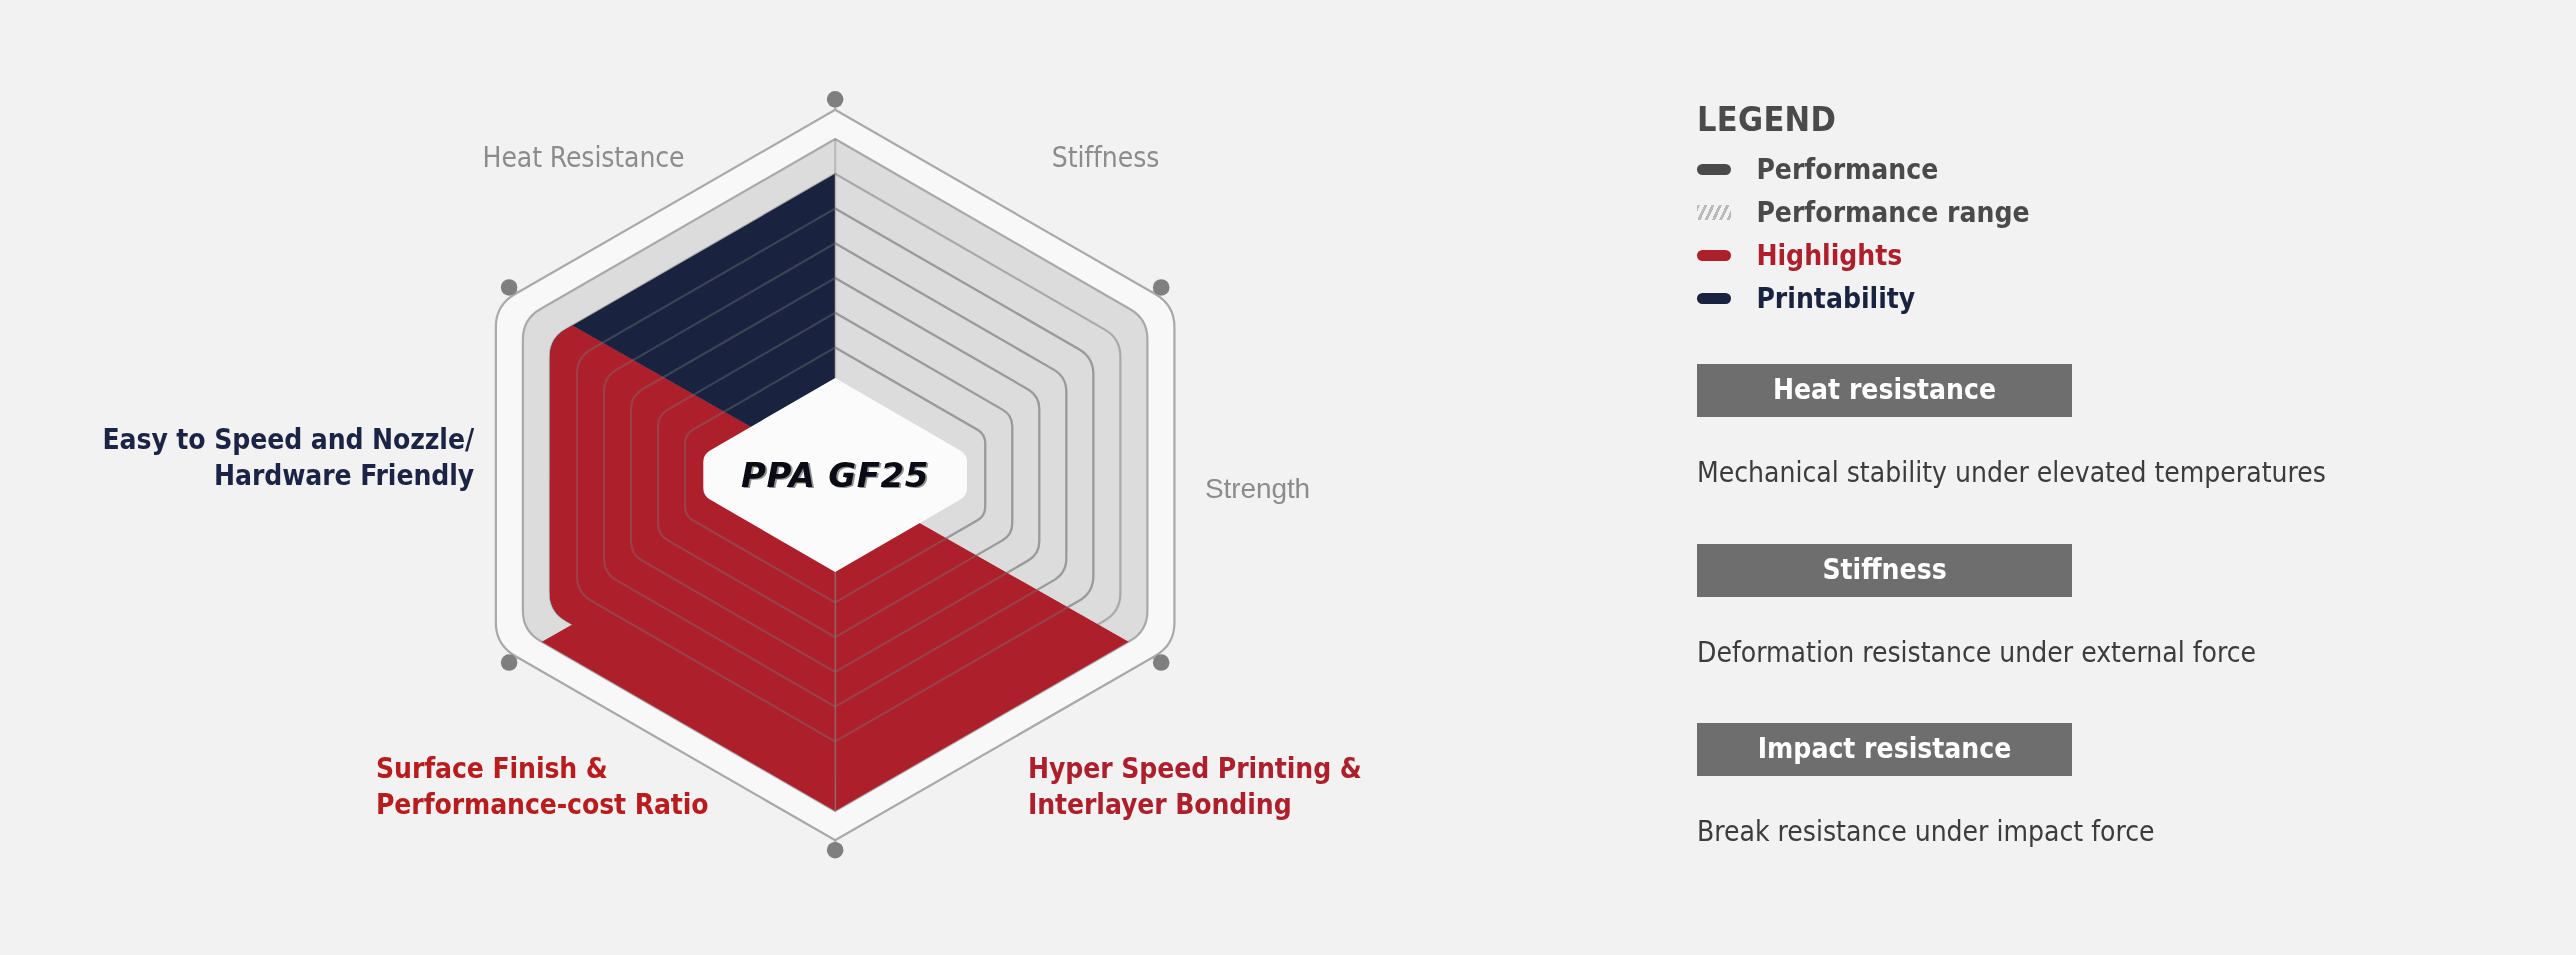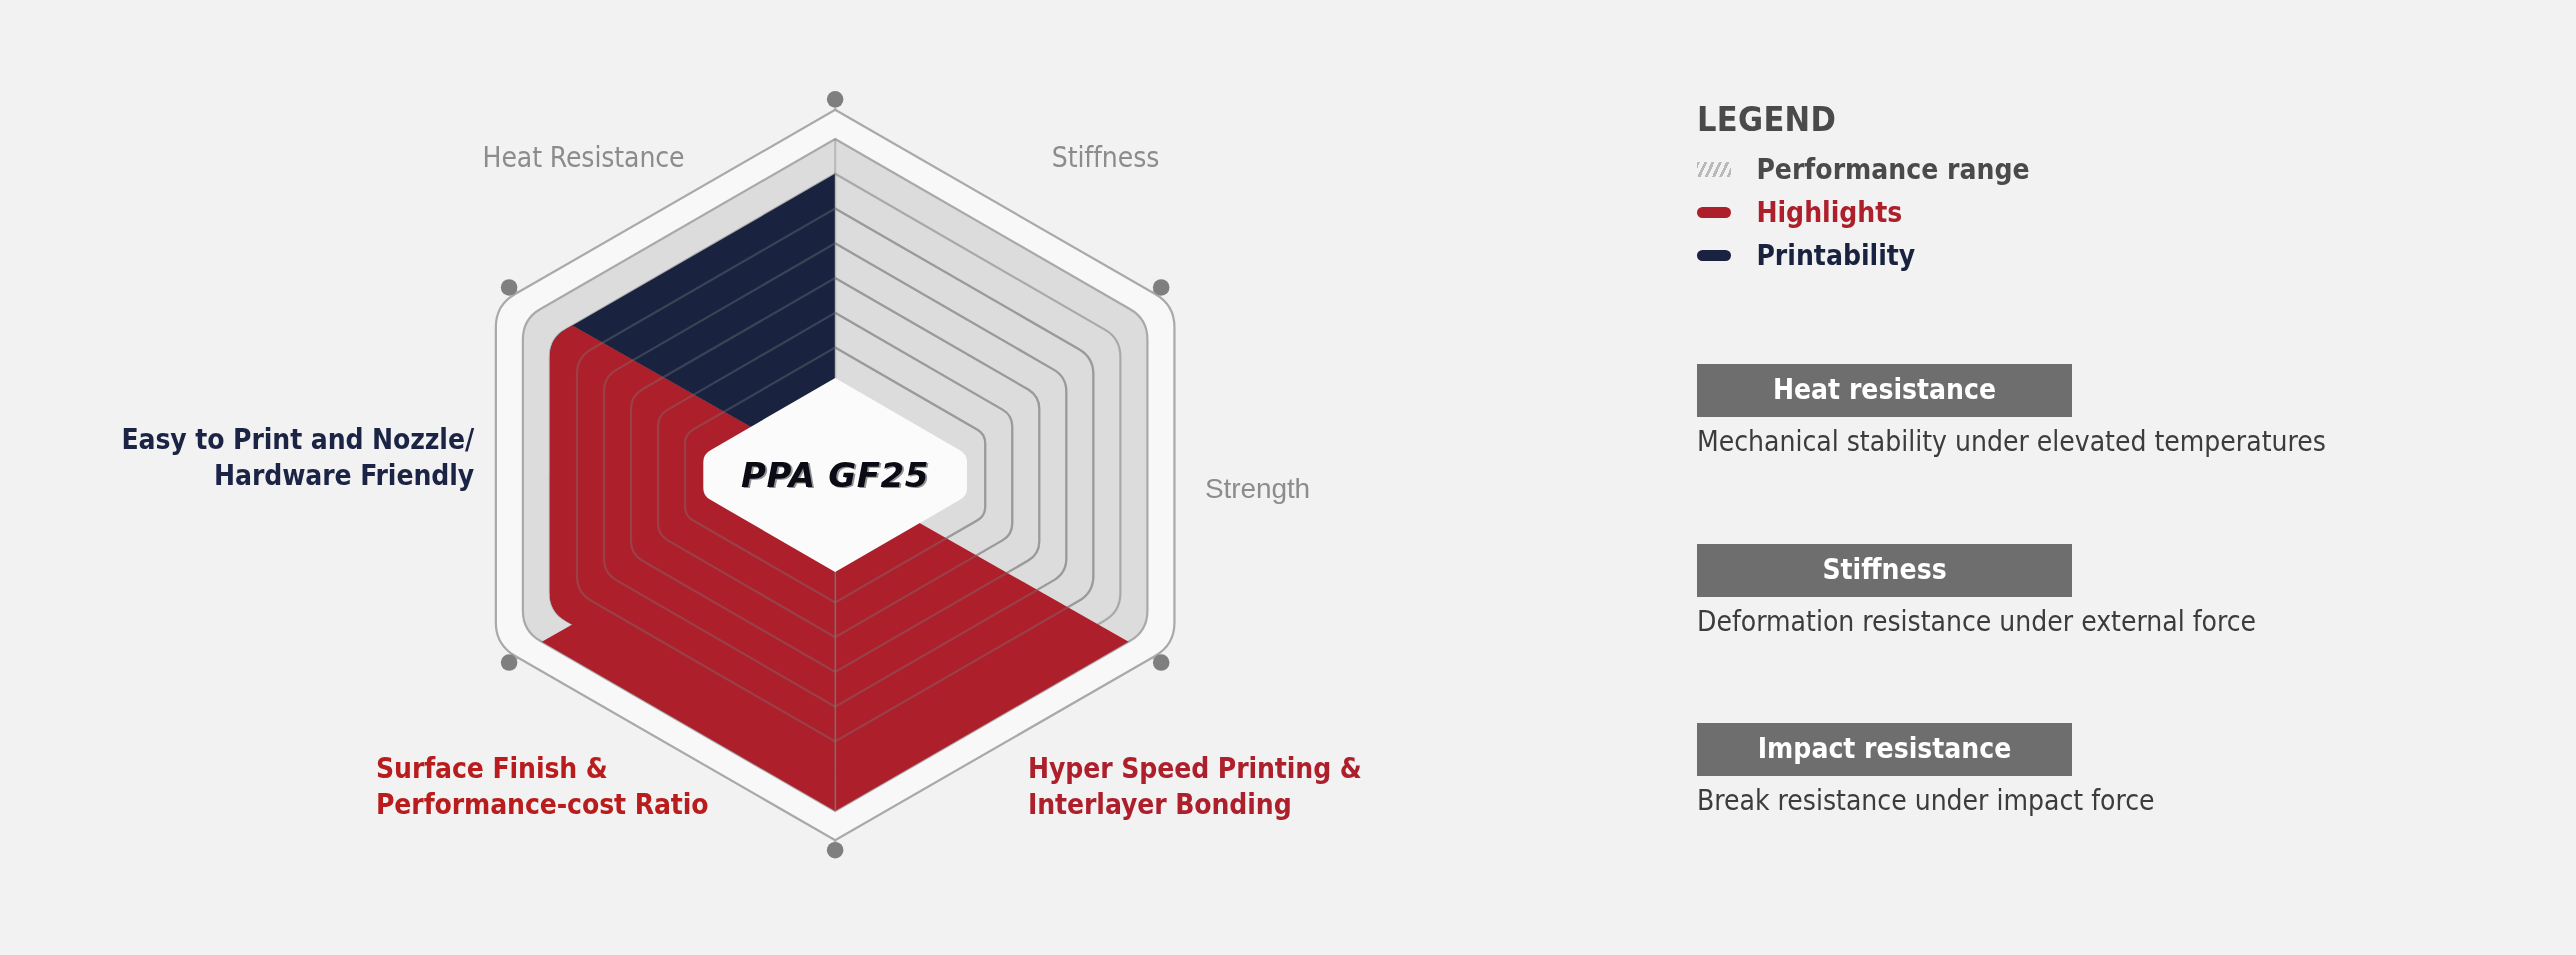--- a/index.html
+++ b/index.html
@@ -76,21 +76,21 @@
   .desc-block{ position:absolute; left:0; width:839px; }
   .chip{
     display:inline-block;
     background:#6e6e6e; color:#ffffff;
     font-family:"DejaVu Sans Condensed","Liberation Sans",sans-serif;
     font-weight:800; font-size:28px;
     padding:9.4px 0 10.5px 0;
     width:375px; text-align:center;
   }
   .desc-text{
-    display:block; margin-top:8px;
+    display:block; margin-top:39px;
     font-family:"DejaVu Sans Condensed","Liberation Sans",sans-serif;
     font-weight:400; font-size:28px; color:#3c3c3c;
   }
   #blk0{ top:364px; }
   #blk1{ top:544px; }
   #blk2{ top:723px; }
 </style>
 </head>
 <body>
 
@@ -214,36 +214,40 @@
         <circle cx="2104" cy="1201" r="15"></circle>
         <circle cx="1513" cy="1541" r="15"></circle>
         <circle cx="922" cy="1201" r="15"></circle>
         <circle cx="922" cy="521" r="15"></circle>
       </g>
     </svg>
 
     <div class="axis-label dim" id="lbl-heat">Heat Resistance</div>
     <div class="axis-label dim" id="lbl-stiff">Stiffness</div>
     <div class="axis-label dim" id="lbl-strength">Strength</div>
-    <div class="axis-label navy" id="lbl-print">Easy to Print and Nozzle/
+    <div class="axis-label navy" id="lbl-print">Easy to Speed and Nozzle/
 Hardware Friendly</div>
     <div class="axis-label red" id="lbl-surface">Surface Finish &amp;
 Performance-cost Ratio</div>
     <div class="axis-label redR" id="lbl-hyper">Hyper Speed Printing &amp;
 Interlayer Bonding</div>
 
     <div class="center-label">PPA GF25</div>
   </div>
 
   <div class="panel">
 
     <div class="legend-title">LEGEND</div>
 
     <div class="legend-list">
 
+      <div class="legend-row">
+        <span class="swatch" style="background:#4a4a4a"></span>
+        <span class="legend-text" style="color:#4a4a4a">Performance</span>
+      </div>
 
       <div class="legend-row">
         <span class="swatch hatch"></span>
         <span class="legend-text" style="color:#4a4a4a">Performance range</span>
       </div>
 
       <div class="legend-row">
         <span class="swatch" style="background:#ac1f2b"></span>
         <span class="legend-text" style="color:#ac1f2b">Highlights</span>
       </div>

